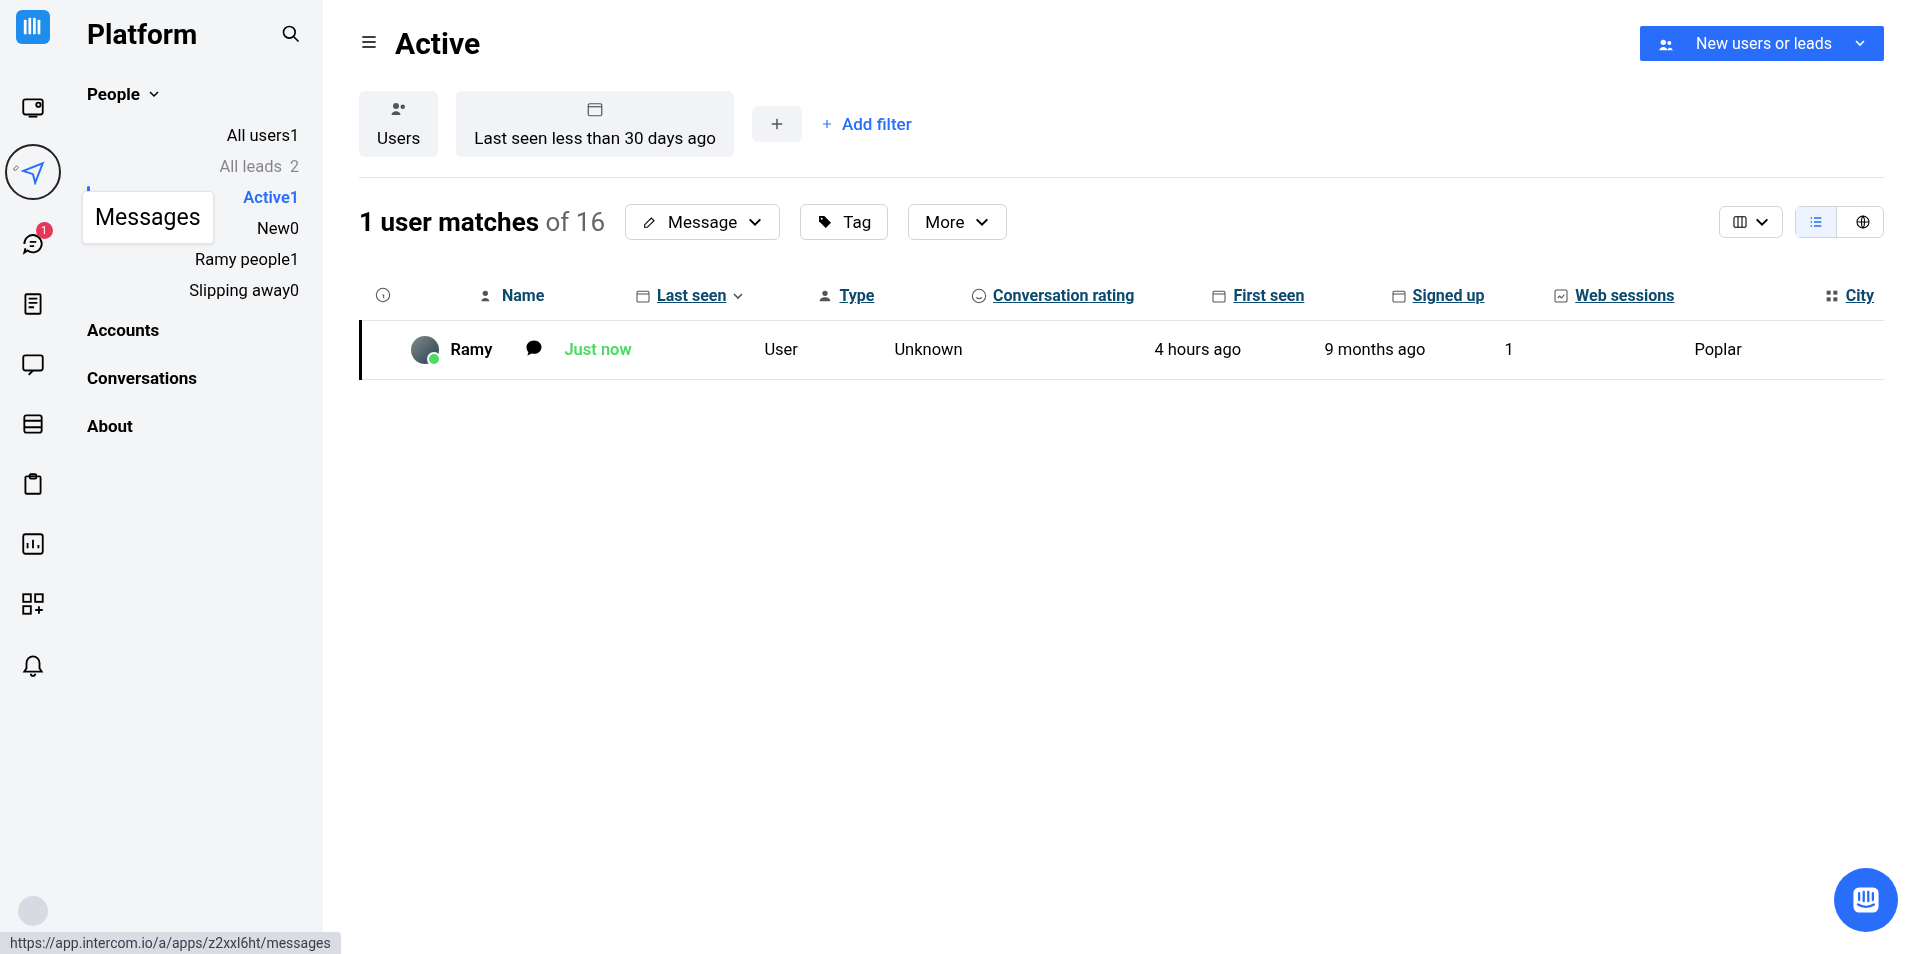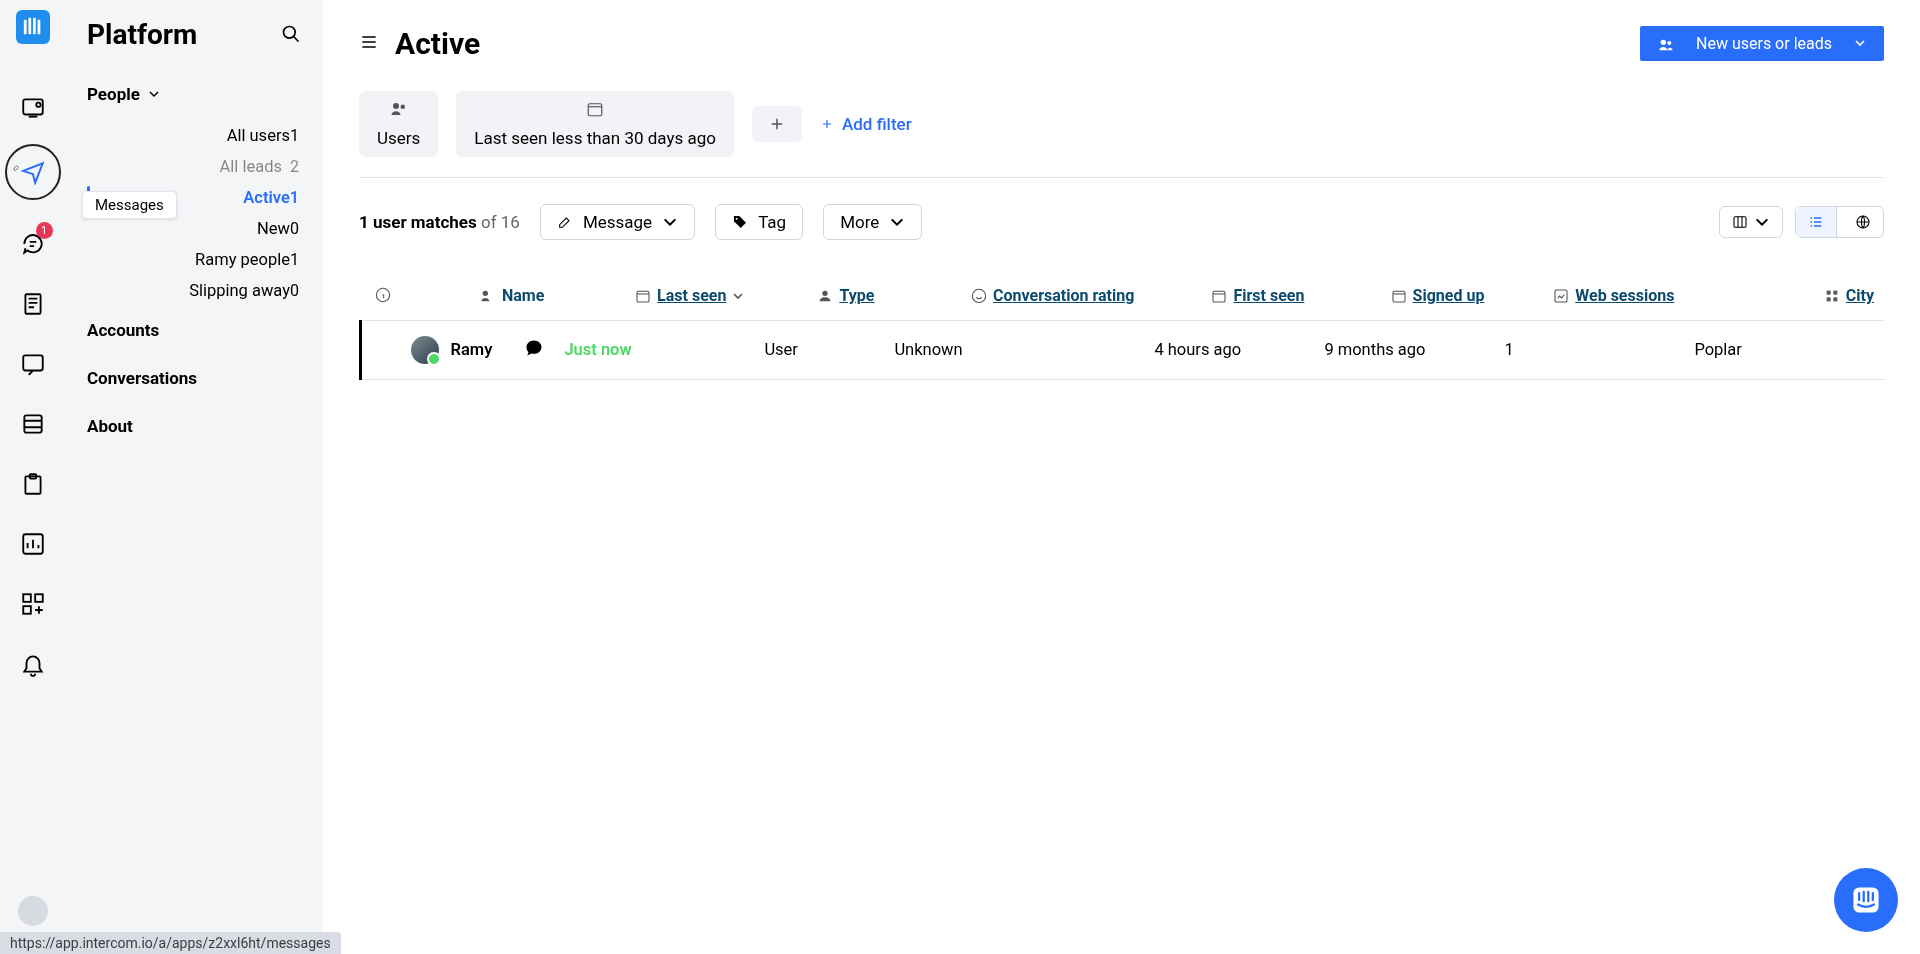--- a/index.html
+++ b/index.html
@@ -23,21 +23,21 @@
 .sidebar .section-head { display: flex; align-items: center; gap: 8px; font-weight: 700; font-size: 17px; padding-left: 22px; margin-bottom: 16px; cursor:pointer;}
 .sidebar .section-head svg{width:12px;height:12px;}
 .sidebar .item { display: flex; align-items: center; justify-content: flex-end; padding: 6px 24px 6px 34px; font-size: 16.5px; cursor: pointer; position:relative;}
 .sidebar .item.active { color: #286efa; font-weight:600;}
 .sidebar .item.active::before{content:'';position:absolute;left:22px;top:4px;bottom:4px;width:3px;background:#286efa;border-radius:2px;}
 .sidebar .item .count { font-size: 16px; }
 .sidebar .item.active .count { color: #286efa; }
 .sidebar .section { font-size: 17px; font-weight: 700; padding: 14px 22px; cursor:pointer;}
 
 
-.tooltip { position:absolute; top:191px; left:82px; background:#fff; border:1px solid #e1e4ea; border-radius:4px; padding:4px 12px; font-size:15px; box-shadow:0 1px 3px rgba(0,0,0,.1); z-index:50;}
+.tooltip { position:absolute; top:191px; left:82px; background:#fff; border:1px solid #e1e4ea; border-radius:4px; padding:12px 12px; font-size:23px; box-shadow:0 1px 3px rgba(0,0,0,.1); z-index:50;}
 
 
 .main { flex: 1; padding: 26px 36px 0 36px; position:relative; }
 .main .heading { display:flex; align-items:center; margin-bottom: 30px; }
 .hamburger { margin-right: 16px; cursor:pointer;}
 .hamburger svg{width:20px;height:20px;stroke:#000;stroke-width:1.6;fill:none;}
 .main h1 { font-size: 30px; font-weight: 700; }
 .new-users-btn { margin-left: auto; background: #286efa; color: #fff; border-radius: 2px; padding: 8px 18px; font-size: 16px; display:flex;align-items:flex-end;gap:22px;cursor:pointer;}
 .new-users-btn svg{width:16px;height:16px;fill:#fff;}
 .new-users-btn .chev svg{width:12px;height:12px;}
@@ -47,21 +47,21 @@
 .chip { background:#f1f3f7; border-radius:6px; padding:9px 18px; display:flex;align-items:center;gap:10px;font-size:17px;cursor:pointer;flex-direction:column;}
 .chip svg{width:18px;height:18px;fill:#555;}
 .chip.plus{padding:9px 16px;}
 .addfilter { color:#286efa; font-size:17px; display:flex;align-items:center;gap:8px;cursor:pointer;font-weight:500;}
 .addfilter svg{width:14px;height:14px;stroke:#286efa;stroke-width:2;fill:none;}
 
 .divider { border-top:1px solid #e1e4ea; margin-bottom: 26px; }
 
 
 .resultrow{display:flex;align-items:center;gap:20px;margin-bottom:34px;}
-.matches{font-size:17px;font-weight:700;}
+.matches{font-size:26px;font-weight:700;}
 .matches .of{font-weight:400;color:#666;}
 .btn{border:1px solid #d0d4dc;border-radius:6px;padding:7px 16px;display:flex;align-items:center;gap:10px;font-size:17px;cursor:pointer;}
 .btn svg{width:16px;height:16px;}
 .viewtoggle{margin-left:auto;display:flex;gap:12px;}
 .vt{border:1px solid #d0d4dc;border-radius:6px;padding:7px 12px;display:flex;align-items:center;gap:6px;cursor:pointer;}
 .vt svg{width:16px;height:16px;}
 .vt.segmented{padding:0;display:flex;}
 .vt.segmented .seg{padding:7px 12px;display:flex;align-items:center;}
 .vt.segmented .seg.active{background:#eef4ff;}
 .vt.segmented .seg:first-child{border-right:1px solid #d0d4dc;}

